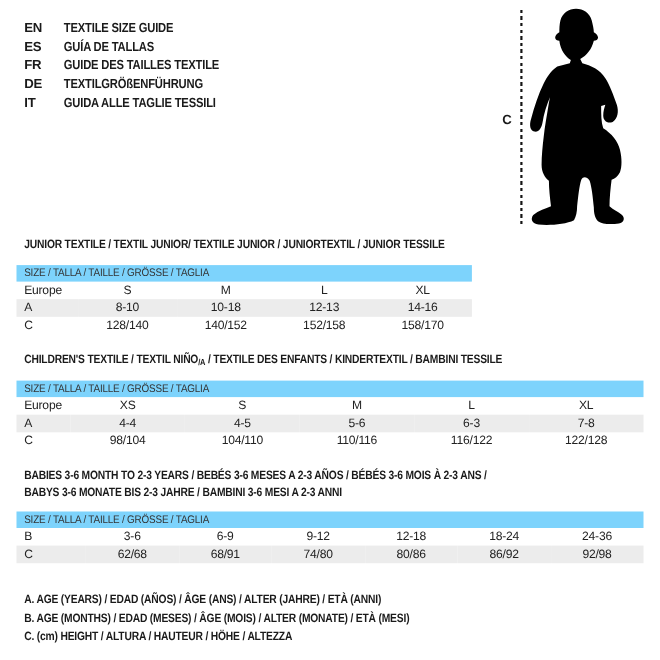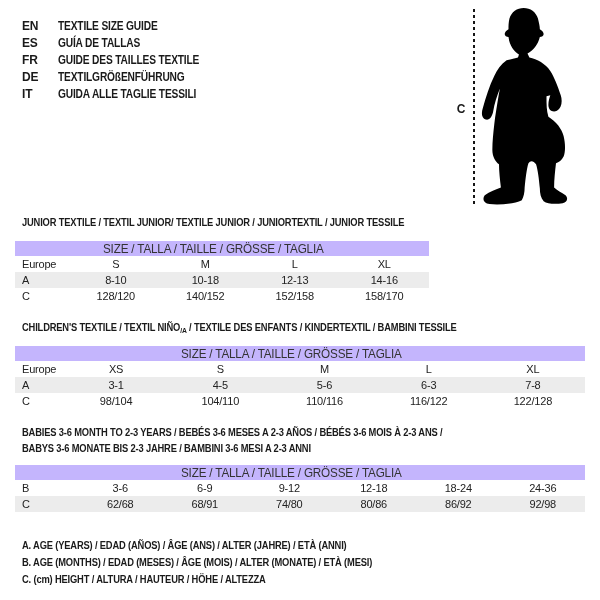--- a/index.html
+++ b/index.html
@@ -22,22 +22,22 @@
     font-size:12px;font-weight:bold;}
   .baby-svg{position:absolute;left:480px;top:4px;}
 
   
   .sec-title{position:absolute;left:22px;font-size:11px;font-weight:bold;letter-spacing:-0.2px;
     white-space:nowrap;transform:scaleX(0.85);transform-origin:left top;line-height:13px;}
   .sub{font-size:8px;vertical-align:-2px;}
 
   
   .size-table{position:absolute;left:15px;}
-  .bar{height:15px;background:#c4b5fd;line-height:15px;padding-left:7px;
-    font-size:13px;color:#333333;white-space:nowrap;text-align:center;}
+  .bar{height:15px;background:#7dd3fc;line-height:15px;padding-left:7px;
+    font-size:10px;color:#333333;white-space:nowrap;}
   .bar span{display:inline-block;transform:scaleX(0.9);transform-origin:left center;
     letter-spacing:-0.2px;white-space:nowrap;}
   table{border-collapse:collapse;table-layout:fixed;}
   td{height:16px;padding:0;font-size:11px;letter-spacing:-0.2px;color:#222222;
     text-align:center;vertical-align:middle;line-height:16px;}
   td.rowlabel{text-align:left;padding-left:7px;}
   tr.striped td{background:#ececec;}
 
   
   .footnote{position:absolute;left:22px;height:17px;font-size:11px;font-weight:bold;
@@ -126,21 +126,21 @@
     </tr>
     <tr class="striped">
       <td class="rowlabel">A</td>
       <td>8-10</td>
       <td>10-18</td>
       <td>12-13</td>
       <td>14-16</td>
     </tr>
     <tr>
       <td class="rowlabel">C</td>
-      <td>128/120</td>
+      <td>128/140</td>
       <td>140/152</td>
       <td>152/158</td>
       <td>158/170</td>
     </tr>
   </tbody>
     </table>
 </div>
 
 <div class="sec-title" style="top:321px">
   <span>CHILDREN'S TEXTILE / TEXTIL NIÑO</span><span class="sub">/A</span><span> / TEXTILE DES ENFANTS / KINDERTEXTIL / BAMBINI TESSILE</span>
@@ -160,21 +160,21 @@
         <tr>
       <td class="rowlabel">Europe</td>
       <td>XS</td>
       <td>S</td>
       <td>M</td>
       <td>L</td>
       <td>XL</td>
     </tr>
     <tr class="striped">
       <td class="rowlabel">A</td>
-      <td>3-1</td>
+      <td>4-4</td>
       <td>4-5</td>
       <td>5-6</td>
       <td>6-3</td>
       <td>7-8</td>
     </tr>
     <tr>
       <td class="rowlabel">C</td>
       <td>98/104</td>
       <td>104/110</td>
       <td>110/116</td>

